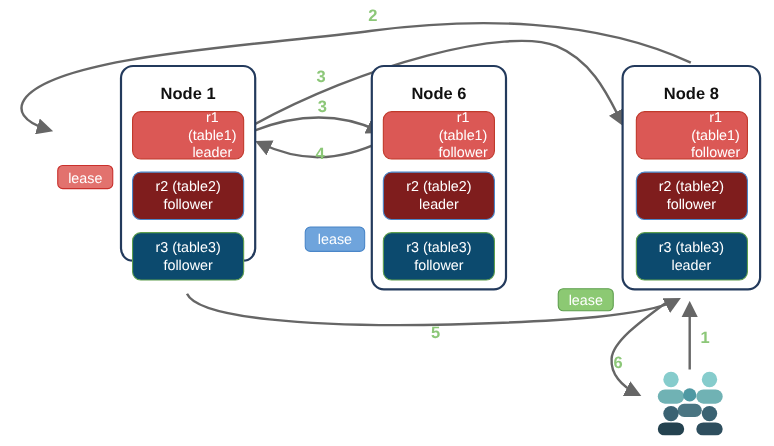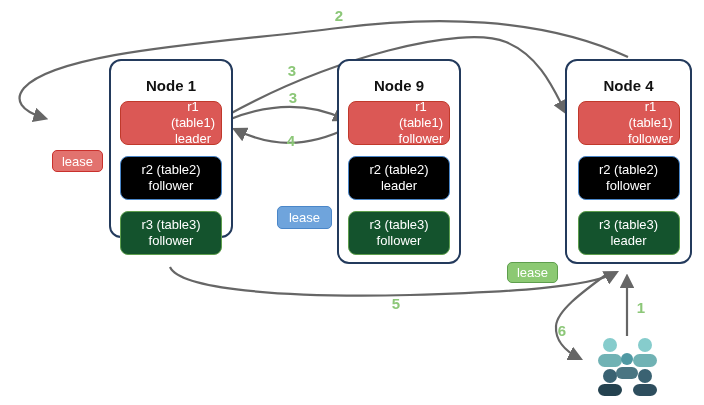--- a/index.html
+++ b/index.html
@@ -15,22 +15,22 @@
   .node-title{
     height:40px;box-sizing:border-box;padding-top:16px;
     text-align:center;font-weight:bold;font-size:15px;color:#111111;
   }
   .replica{
     width:102px;height:44px;margin:0 auto 11px;border-radius:8px;box-sizing:border-box;
     color:#ffffff;font-size:13px;line-height:1.22;text-align:center;
     display:flex;flex-direction:column;align-items:center;justify-content:center;
   }
   .replica.red{background:#db5855;border:1.5px solid #c0392b;padding-left:44px;}
-  .replica.blue{background:#000000;border:1.5px solid #4a86c8;}
-  .replica.green{background:#14532d;border:1.5px solid #5e9e4d;}
+  .replica.blue{background:#7f1d1d;border:1.5px solid #4a86c8;}
+  .replica.green{background:#0c4a6e;border:1.5px solid #5e9e4d;}
   .lease{
     position:absolute;z-index:3;color:#ffffff;font-size:13px;border-radius:5px;box-sizing:border-box;
     display:flex;align-items:center;justify-content:center;margin-top:40px;
   }
   .lease.red{background:#e2726e;border:1.5px solid #c9302c;}
   .lease.blue{background:#6fa4dc;border:1.5px solid #4a86c8;}
   .lease.green{background:#8cc973;border:1.5px solid #5e9e4d;}
   .num{
     position:absolute;z-index:4;color:#8cc778;font-weight:bold;font-size:15px;
     transform:translate(-50%,-50%);
@@ -69,37 +69,37 @@
       <span>r2 (table2)</span>
       <span>follower</span>
     </div>
     <div class="replica green">
       <span>r3 (table3)</span>
       <span>follower</span>
     </div>
   </div>
 
   <div class="node" style="left:337px;top:59px;width:124px;height:205px">
-    <div class="node-title">Node 9</div>
+    <div class="node-title">Node 6</div>
     <div class="replica red">
       <span>r1 (table1)</span>
       <span>follower</span>
     </div>
     <div class="replica blue">
       <span>r2 (table2)</span>
       <span>leader</span>
     </div>
     <div class="replica green">
       <span>r3 (table3)</span>
       <span>follower</span>
     </div>
   </div>
 
   <div class="node" style="left:565px;top:59px;width:127px;height:205px">
-    <div class="node-title">Node 4</div>
+    <div class="node-title">Node 8</div>
     <div class="replica red">
       <span>r1 (table1)</span>
       <span>follower</span>
     </div>
     <div class="replica blue">
       <span>r2 (table2)</span>
       <span>follower</span>
     </div>
     <div class="replica green">
       <span>r3 (table3)</span>

